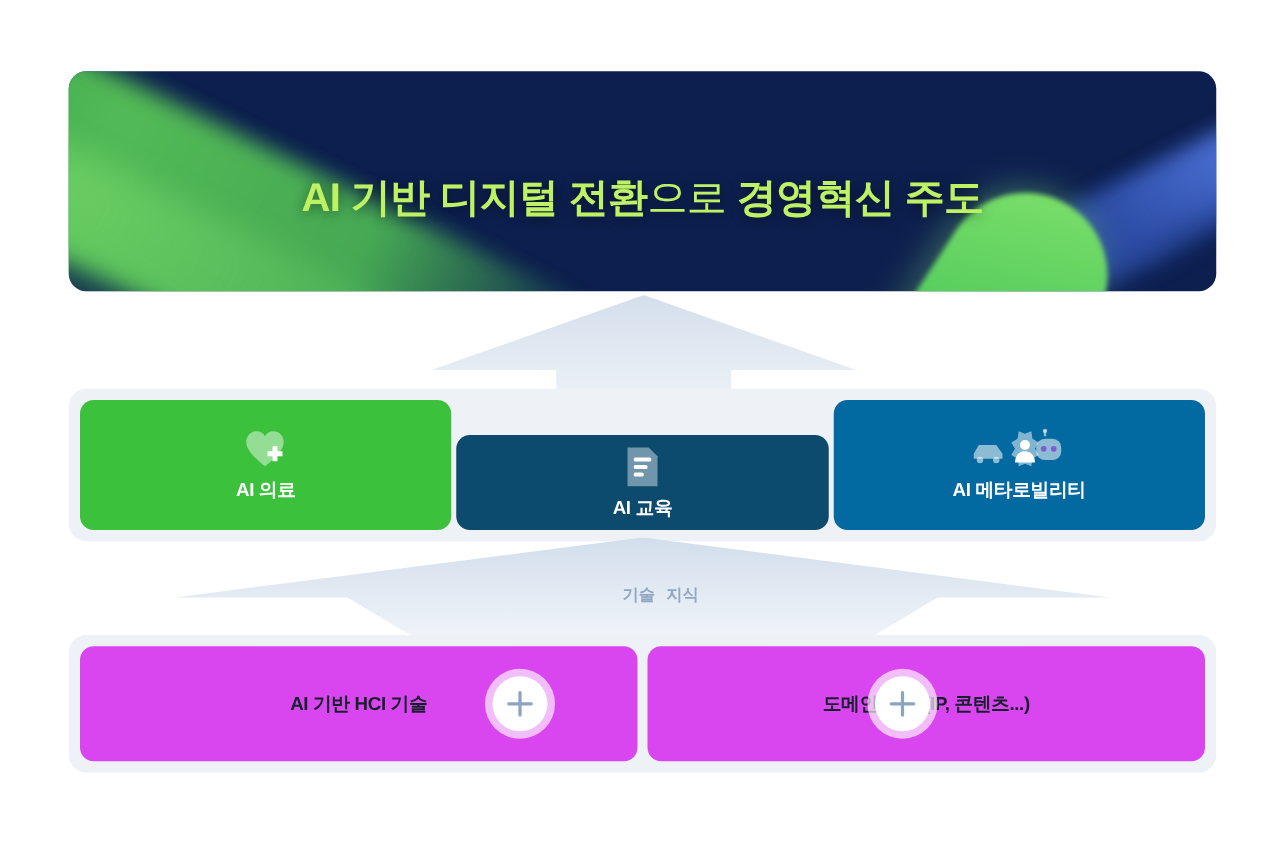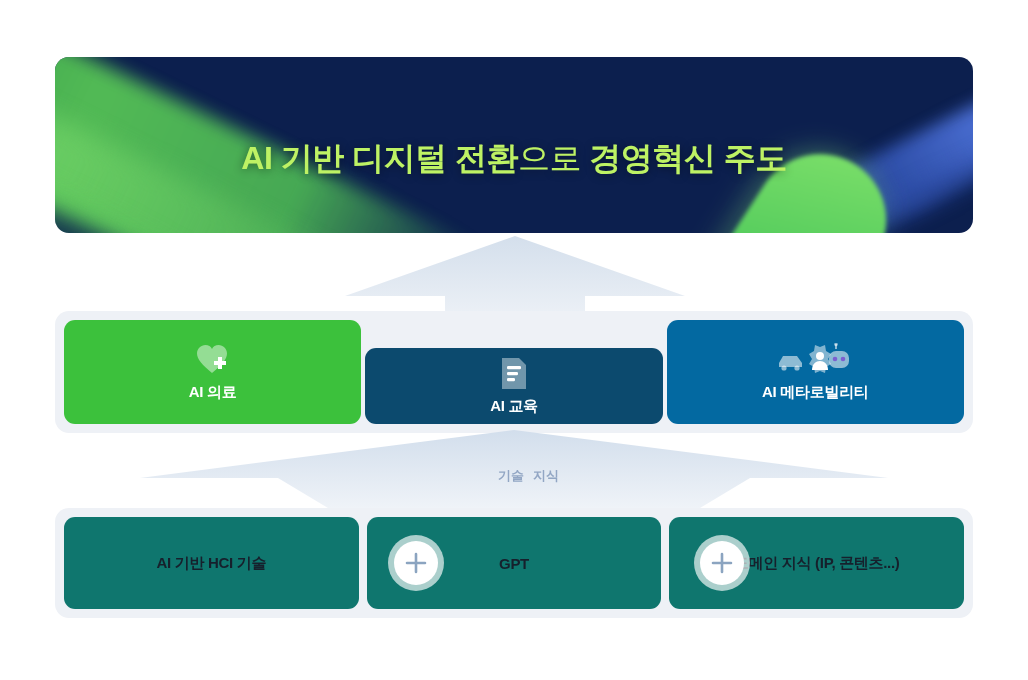--- a/index.html
+++ b/index.html
@@ -166,21 +166,21 @@
     background: #eef1f6;
     border-radius: 14px;
   }
   .bot-row {
     position: absolute; inset: 0;
     display: flex; gap: 8px;
     padding: 9px 9px;
   }
   .base-card {
     flex: 1;
-    background: #0f766e;
+    background: #d946ef;
     border-radius: 11px;
     display: flex; align-items: center; justify-content: center;
     color: #16202c;
     font-size: 15px; font-weight: 700; letter-spacing: -0.3px;
   }
   .plus-badge {
     position: absolute; top: 50%; transform: translate(-50%, -50%);
     width: 44px; height: 44px; border-radius: 50%;
     background: #ffffff;
     box-shadow: 0 0 0 6px rgba(255,255,255,.65);
@@ -287,21 +287,20 @@
       </defs>
       <path d="M374 0 L748 48 L610 48 L560 78 L188 78 L138 48 L0 48 Z" fill="url(#ag2)"></path>
     </svg>
   </div>
   <div class="arrow-label lbl-tech">기술</div>
   <div class="arrow-label lbl-know">지식</div>
 
   <div class="bot-wrap">
     <div class="bot-row">
       <div class="base-card">AI 기반 HCI 기술</div>
-      <div class="base-card">GPT</div>
       <div class="base-card">도메인 지식 (IP, 콘텐츠...)</div>
     </div>
 
     <div class="plus-badge p1">
       <svg width="22" height="22" viewBox="0 0 22 22">
         <path d="M11 2 V20 M2 11 H20" stroke="#8ba4c0" stroke-width="2.6" stroke-linecap="round"></path>
       </svg>
     </div>
     <div class="plus-badge p2">
       <svg width="22" height="22" viewBox="0 0 22 22">

